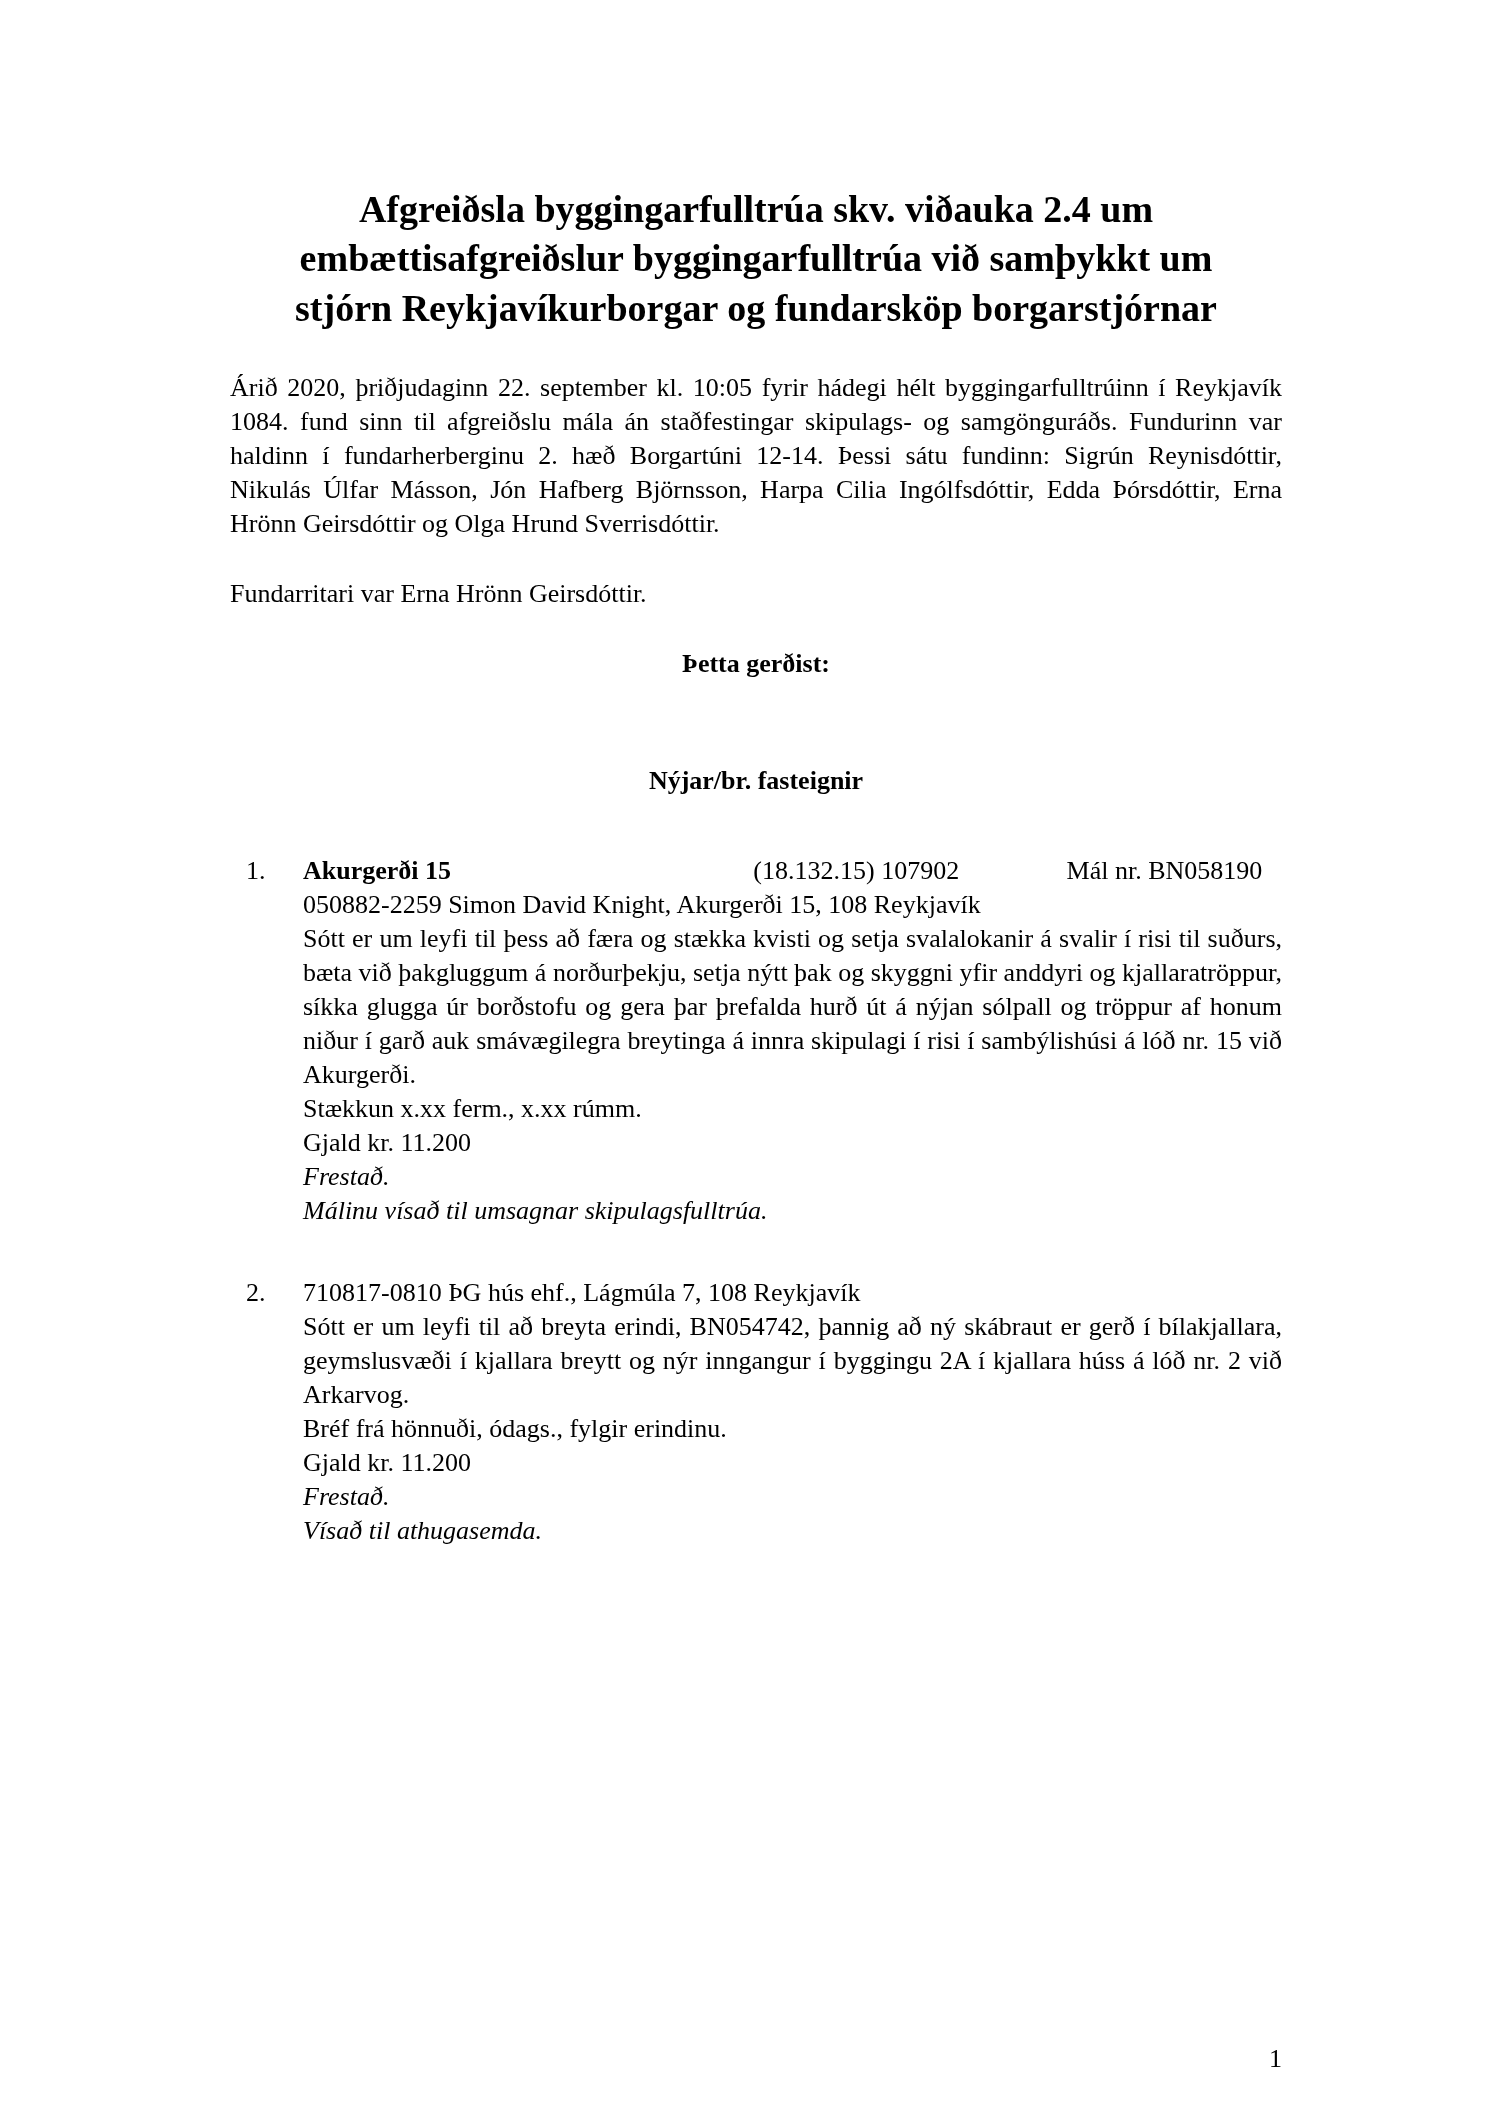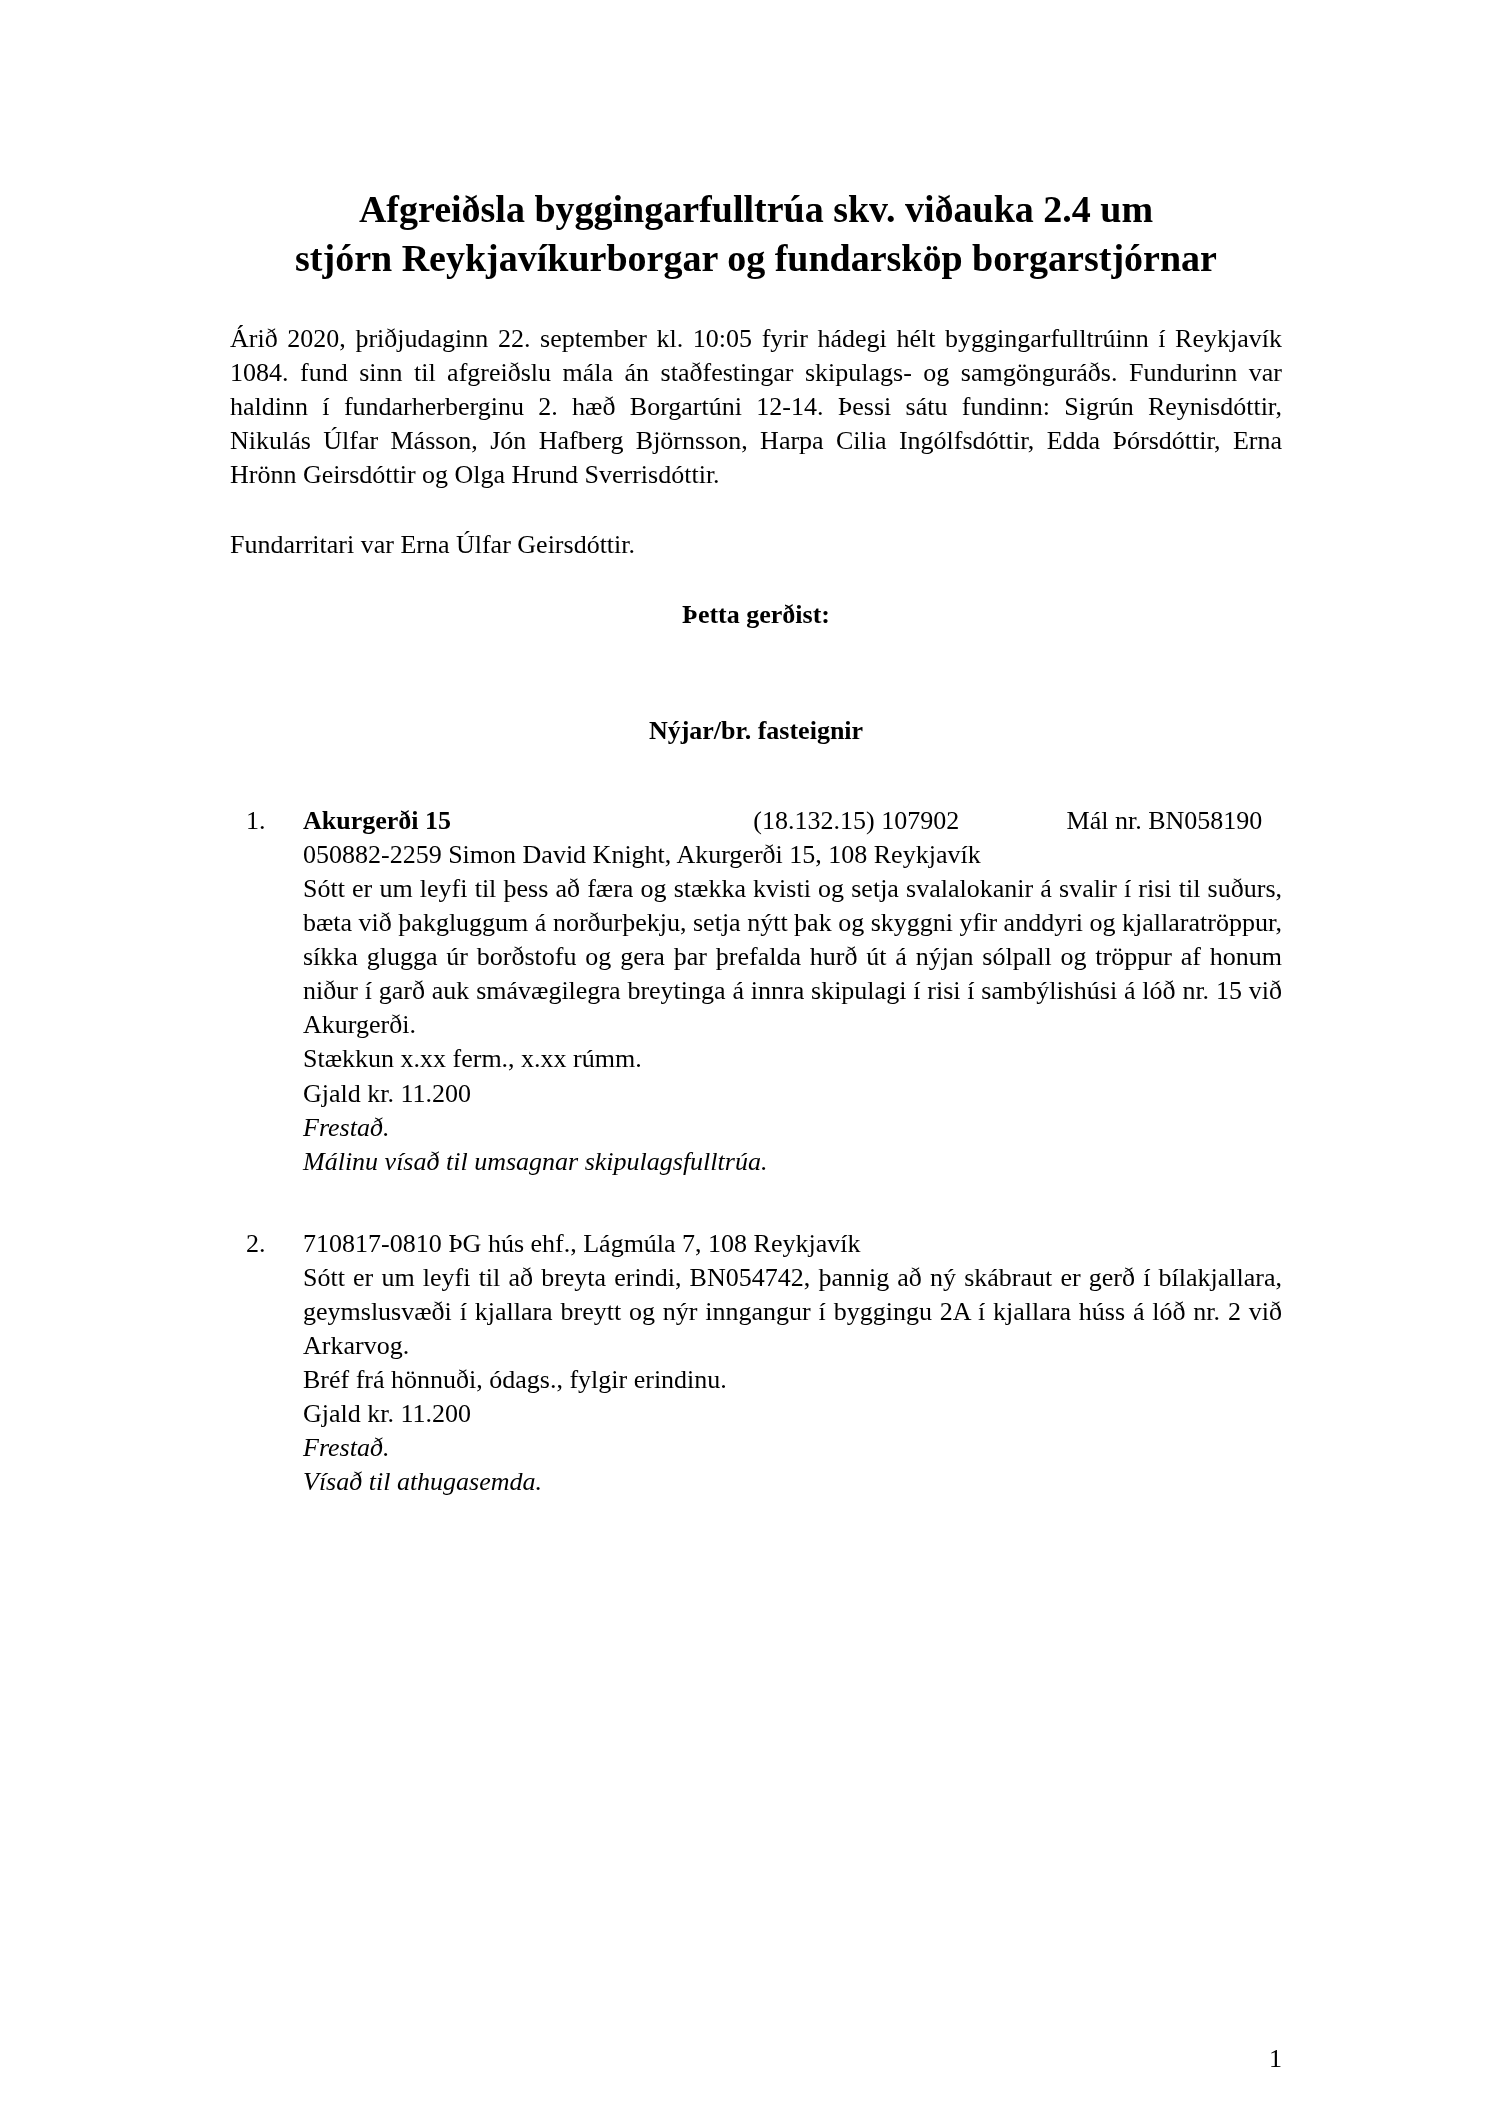--- a/index.html
+++ b/index.html
@@ -88,26 +88,27 @@
     right: 218px;
   }
 </style>
 </head>
 <body>
 
 <div class="page">
 
   <div class="doc-title">
     <div class="title-line">Afgreiðsla byggingarfulltrúa skv. viðauka 2.4 um</div>
+    <div class="title-line">embættisafgreiðslur byggingarfulltrúa við samþykkt um</div>
     <div class="title-line">stjórn Reykjavíkurborgar og fundarsköp borgarstjórnar</div>
   </div>
 
   <div class="intro">Árið 2020, þriðjudaginn 22. september kl. 10:05 fyrir hádegi hélt byggingarfulltrúinn í Reykjavík 1084. fund sinn til afgreiðslu mála án staðfestingar skipulags- og samgönguráðs. Fundurinn var haldinn í fundarherberginu 2. hæð Borgartúni 12-14. Þessi sátu fundinn: Sigrún Reynisdóttir, Nikulás Úlfar Másson, Jón Hafberg Björnsson, Harpa Cilia Ingólfsdóttir, Edda Þórsdóttir, Erna Hrönn Geirsdóttir og Olga Hrund Sverrisdóttir.</div>
 
-  <div class="secretary">Fundarritari var Erna Úlfar Geirsdóttir.</div>
+  <div class="secretary">Fundarritari var Erna Hrönn Geirsdóttir.</div>
 
   <div class="center-heading heading-gerdist">Þetta gerðist:</div>
 
   <div class="center-heading heading-fasteignir">Nýjar/br. fasteignir</div>
 
   <div class="cases">
 
     <div class="case">
       <div class="case-num">1.</div>
       <div class="case-body">

